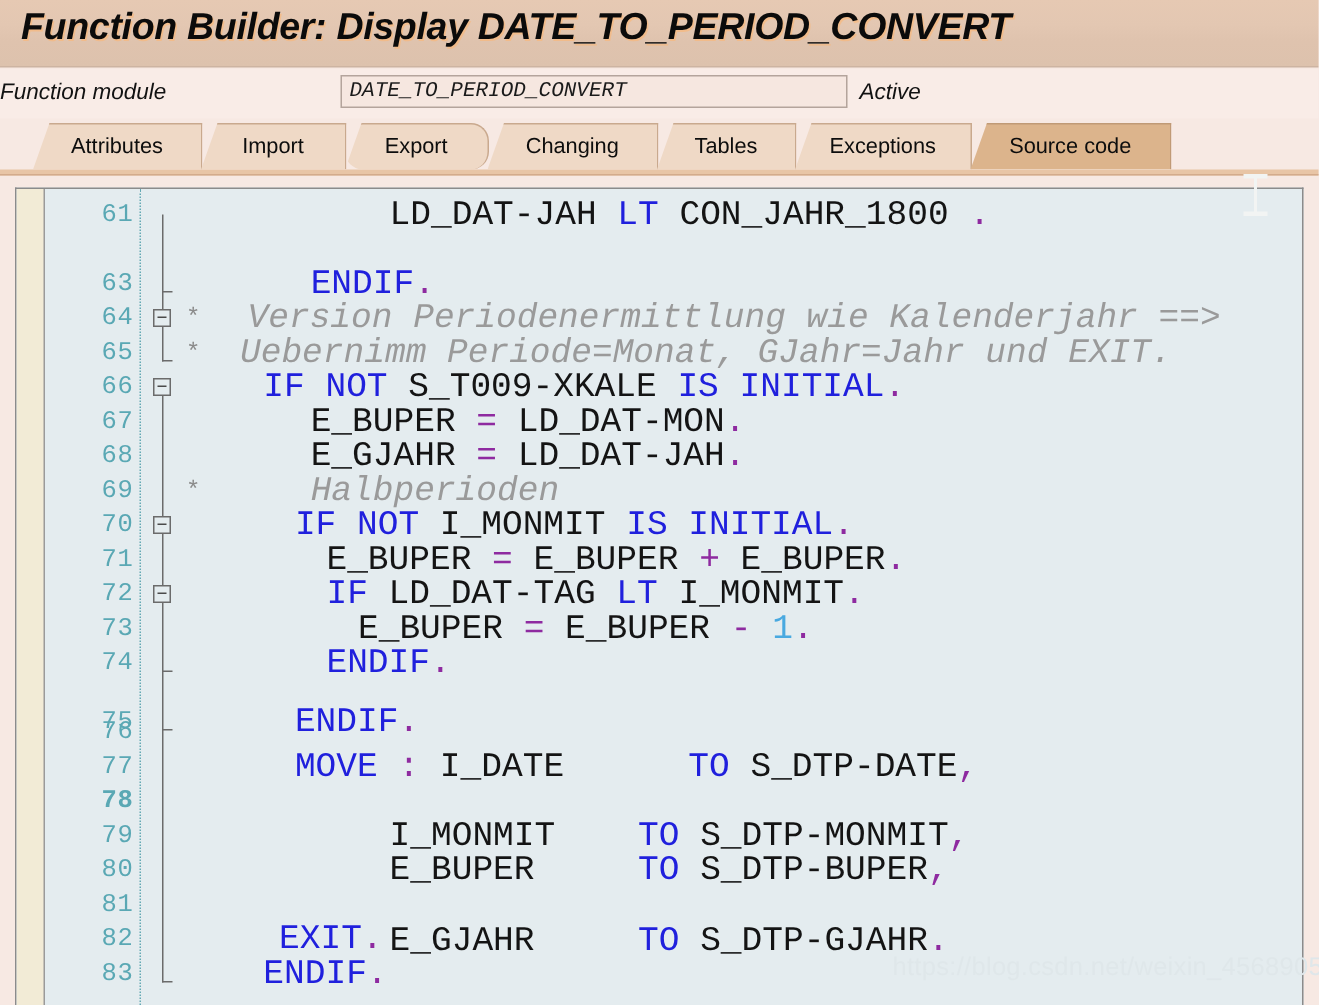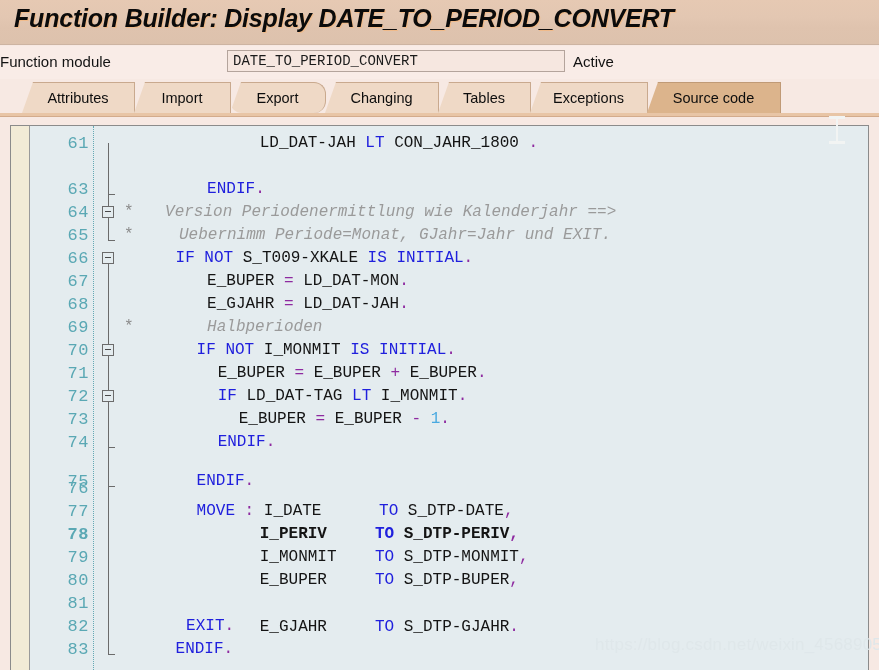--- a/index.html
+++ b/index.html
@@ -38,20 +38,21 @@
     white-space: nowrap;
   }
 
   
   #fm-row {
     position: absolute;
     left: 0; top: 46px;
     width: 879px;
     height: 33px;
     background: #f9ece7;
+    font-style: italic;
   }
   #fm-label {
     position: absolute;
     left: 0px; top: 7px;
     font-size: 15px;
     color: #121212;
     white-space: nowrap;
   }
   #fm-input {
     position: absolute;
@@ -214,21 +215,21 @@
     top: 0;
     font-family: "Liberation Mono", monospace;
     font-size: 16px;
     color: #8b8b8b;
   }
   .code-text {
     position: absolute;
     left: 113px;
     top: 0;
     font-family: "Liberation Mono", monospace;
-    font-size: 16px;
+    font-size: 23px;
     color: #141414;
     white-space: pre;
     letter-spacing: 0px;
   }
   .kw   { color: #2020dd; }
   .cmt  { color: #9a9a9a; font-style: italic; }
   .num  { color: #49a9e0; }
   .op   { color: #8e2aa0; }
   .id   { color: #141414; }
 
@@ -282,34 +283,34 @@
 
 <div id="editor-frame">
   <div id="gutter-strip"></div>
   <div id="code-area">
     <div id="num-divider"></div>
   <div class="fold-rail" style="top: 17px; height: 98px;"></div>
       <div class="fold-rail" style="top: 132px; height: 397px;"></div>
       <div class="code-line" style="top: 6px;"><div class="lnum">61</div><div class="code-text" style="left: 228.72px;"><span class="id">LD_DAT-JAH </span><span class="kw">LT</span><span class="id"> CON_JAHR_1800 </span><span class="op">.</span></div></div>
       <div class="code-line" style="top: 52px;"><div class="lnum">63</div><div class="fold-tick"></div><div class="code-text" style="left: 176.12px;"><span class="kw">ENDIF</span><span class="op">.</span></div></div>
       <div class="code-line" style="top: 75px;"><div class="lnum">64</div><div class="fold-box"></div><div class="star">*</div><div class="code-text" style="left: 134.04px;"><span class="cmt">Version Periodenermittlung wie Kalenderjahr ==&gt;</span></div></div>
-      <div class="code-line" style="top: 98px;"><div class="lnum">65</div><div class="fold-tick"></div><div class="star">*</div><div class="code-text" style="left: 148px;"><span class="cmt">Uebernimm Periode=Monat, GJahr=Jahr und EXIT.</span></div></div>
+      <div class="code-line" style="top: 98px;"><div class="lnum">65</div><div class="fold-tick"></div><div class="star">*</div><div class="code-text" style="left: 129px;"><span class="cmt">Uebernimm Periode=Monat, GJahr=Jahr und EXIT.</span></div></div>
       <div class="code-line" style="top: 121px;"><div class="lnum">66</div><div class="fold-box"></div><div class="code-text" style="left: 144.56px;"><span class="kw">IF NOT</span><span class="id"> S_T009-XKALE </span><span class="kw">IS INITIAL</span><span class="op">.</span></div></div>
       <div class="code-line" style="top: 144px;"><div class="lnum">67</div><div class="code-text" style="left: 176.12px;"><span class="id">E_BUPER </span><span class="op">=</span><span class="id"> LD_DAT-MON</span><span class="op">.</span></div></div>
       <div class="code-line" style="top: 167px;"><div class="lnum">68</div><div class="code-text" style="left: 176.12px;"><span class="id">E_GJAHR </span><span class="op">=</span><span class="id"> LD_DAT-JAH</span><span class="op">.</span></div></div>
       <div class="code-line" style="top: 190px;"><div class="lnum">69</div><div class="star">*</div><div class="code-text" style="left: 176.12px;"><span class="cmt">Halbperioden</span></div></div>
       <div class="code-line" style="top: 213px;"><div class="lnum">70</div><div class="fold-box"></div><div class="code-text" style="left: 165.6px;"><span class="kw">IF NOT</span><span class="id"> I_MONMIT </span><span class="kw">IS INITIAL</span><span class="op">.</span></div></div>
       <div class="code-line" style="top: 236px;"><div class="lnum">71</div><div class="code-text" style="left: 186.64px;"><span class="id">E_BUPER </span><span class="op">=</span><span class="id"> E_BUPER </span><span class="op">+</span><span class="id"> E_BUPER</span><span class="op">.</span></div></div>
       <div class="code-line" style="top: 259px;"><div class="lnum">72</div><div class="fold-box"></div><div class="code-text" style="left: 186.64px;"><span class="kw">IF</span><span class="id"> LD_DAT-TAG </span><span class="kw">LT</span><span class="id"> I_MONMIT</span><span class="op">.</span></div></div>
       <div class="code-line" style="top: 282px;"><div class="lnum">73</div><div class="code-text" style="left: 207.68px;"><span class="id">E_BUPER </span><span class="op">=</span><span class="id"> E_BUPER </span><span class="op">-</span><span class="id"> </span><span class="num">1</span><span class="op">.</span></div></div>
       <div class="code-line" style="top: 305px;"><div class="lnum">74</div><div class="fold-tick"></div><div class="code-text" style="left: 186.64px;"><span class="kw">ENDIF</span><span class="op">.</span></div></div>
       <div class="code-line" style="top: 344px;"><div class="lnum">75</div><div class="fold-tick"></div><div class="code-text" style="left: 165.6px;"><span class="kw">ENDIF</span><span class="op">.</span></div></div>
       <div class="code-line" style="top: 351px;"><div class="lnum">76</div><div class="code-text" style="left: 113px;"></div></div>
       <div class="code-line" style="top: 374px;"><div class="lnum">77</div><div class="code-text" style="left: 165.6px;"><span class="kw">MOVE</span><span class="id"> </span><span class="op">:</span><span class="id"> I_DATE      </span><span class="kw">TO</span><span class="id"> S_DTP-DATE</span><span class="op">,</span></div></div>
-      <div class="code-line" style="top: 397px; font-weight: bold;"><div class="lnum">78</div><div class="code-text" style="left: 228.72px;"><span class="id">I_PERIV     </span><span class="kw">TO</span><span class="id"> S_DTP-PERIV</span><span class="op">,</span></div></div>
+      <div class="code-line" style="top: 397px; font-weight: bold;"><div class="lnum">78</div></div>
       <div class="code-line" style="top: 420px;"><div class="lnum">79</div><div class="code-text" style="left: 228.72px;"><span class="id">I_MONMIT    </span><span class="kw">TO</span><span class="id"> S_DTP-MONMIT</span><span class="op">,</span></div></div>
       <div class="code-line" style="top: 443px;"><div class="lnum">80</div><div class="code-text" style="left: 228.72px;"><span class="id">E_BUPER     </span><span class="kw">TO</span><span class="id"> S_DTP-BUPER</span><span class="op">,</span></div></div>
       <div class="code-line" style="top: 466px;"><div class="lnum">81</div><div class="code-text" style="left: 228.72px; margin-top: 24px;"><span class="id">E_GJAHR     </span><span class="kw">TO</span><span class="id"> S_DTP-GJAHR</span><span class="op">.</span></div></div>
       <div class="code-line" style="top: 489px;"><div class="lnum">82</div><div class="code-text" style="left: 155.08px;"><span class="kw">EXIT</span><span class="op">.</span></div></div>
       <div class="code-line" style="top: 512px;"><div class="lnum">83</div><div class="fold-tick"></div><div class="code-text" style="left: 144.56px;"><span class="kw">ENDIF</span><span class="op">.</span></div></div>
     </div>
 </div>
 
 <div id="ibeam">
   <div class="top"></div>

